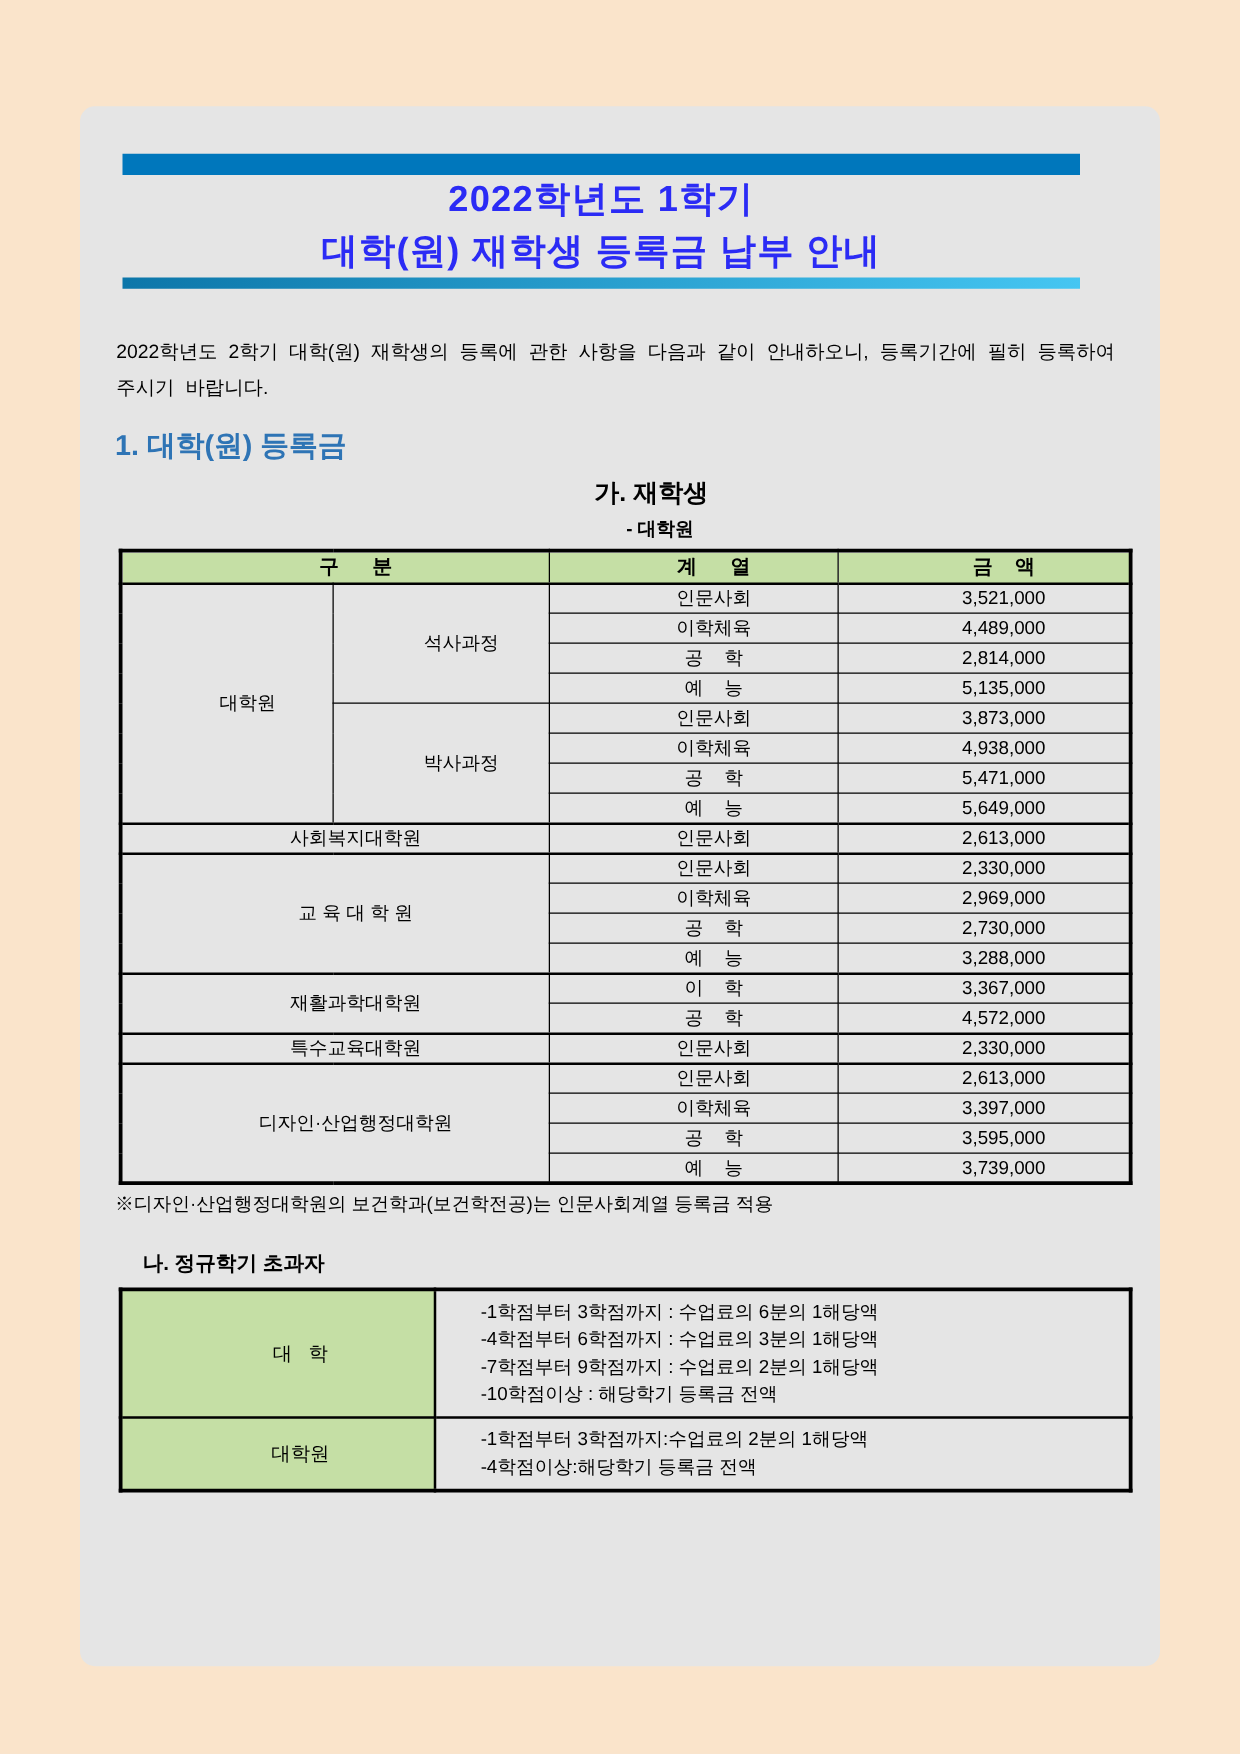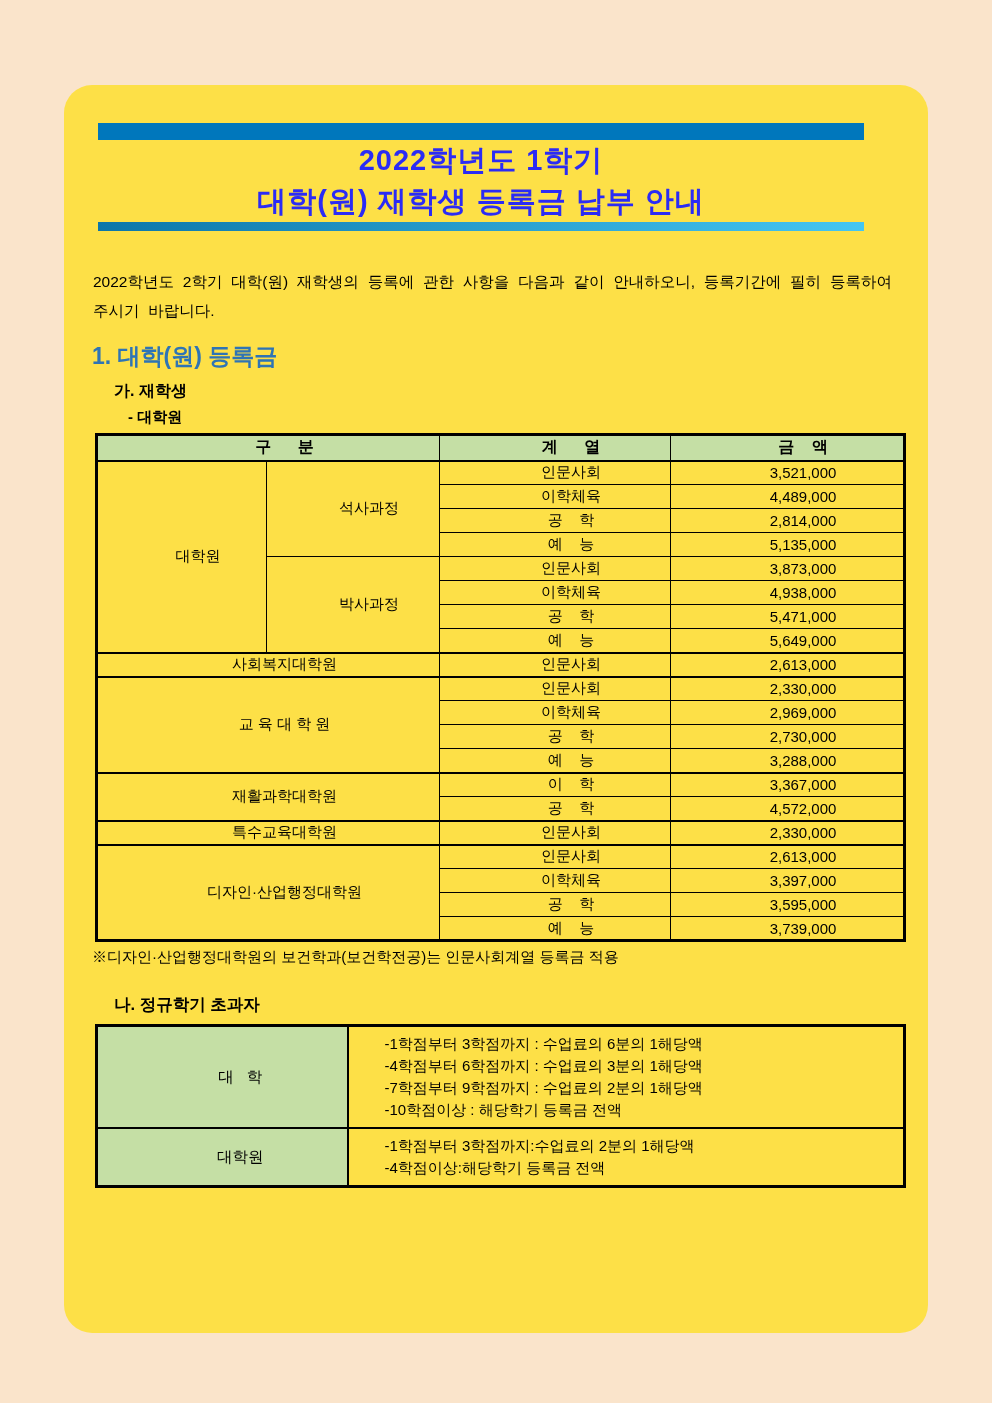--- a/index.html
+++ b/index.html
@@ -7,22 +7,22 @@
     width: 992px; height: 1403px;
     background: #FAE4CB;
     font-family: "Liberation Sans", sans-serif;
     color: #000;
     overflow: hidden;
   }
   .page-card {
     position: absolute;
     left: 64px; top: 85px;
     width: 864px; height: 1248px;
-    background: #fde047;
-    border-radius: 28px;
+    background: #e5e5e5;
+    border-radius: 12px;
   }
   .top-accent-bar {
     margin: 38px 64px 0 34px;
     height: 17px;
     background: #0077BC;
   }
   .title-block {
     margin: 0 64px 0 34px;
     text-align: center;
   }
@@ -45,27 +45,29 @@
     word-spacing: 4.5px;
   }
   .section-heading {
     margin: 16px 0 0 28px;
     font-size: 23px;
     font-weight: bold;
     color: #2E74B5;
   }
   .sub-heading-a {
     margin: 9px 0 0 50px;
-    font-size: 16px;
-    font-weight: bold;
+    font-size: 20px;
+    font-weight: bold;
+    text-align: center;
   }
   .sub-heading-dash {
     margin: 6px 0 0 64px;
     font-size: 15px;
     font-weight: bold;
+    text-align: center;
   }
   table {
     border-collapse: collapse;
     table-layout: fixed;
   }
   .tuition-table {
     margin: 6px 0 0 31px;
     width: 808px;
     border: 3px solid #000;
     font-size: 15px;

